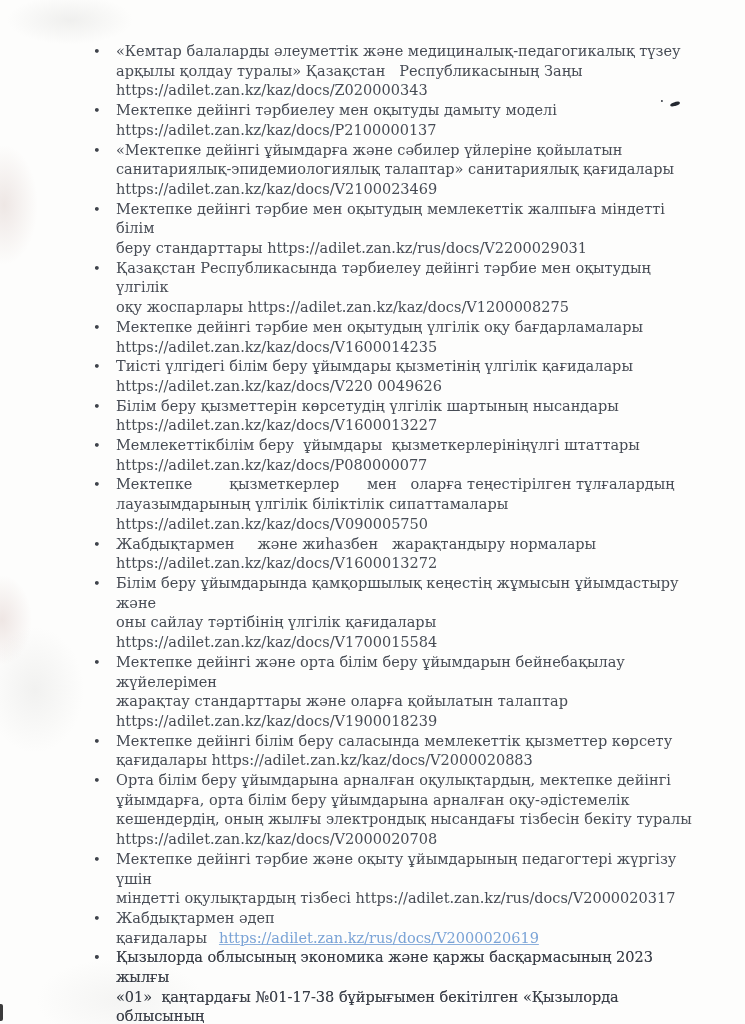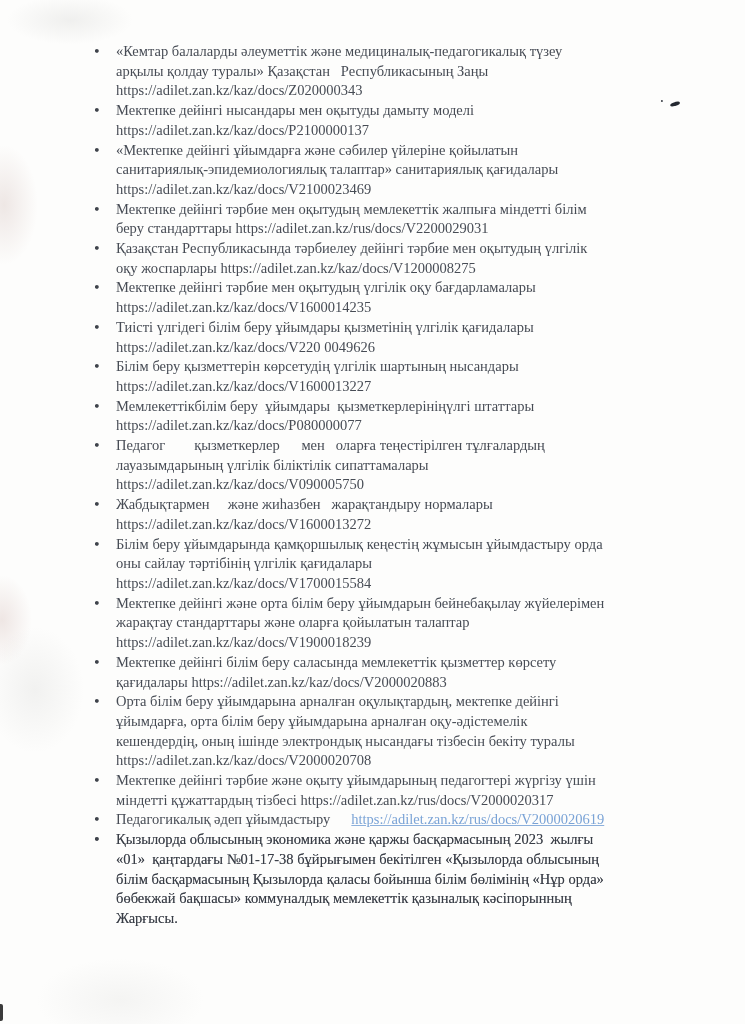--- a/index.html
+++ b/index.html
@@ -39,31 +39,30 @@
     flex: 0 0 23px;
     width: 23px;
     font-size: 13px;
     line-height: 19.7px;
     color: #3f434b;
     user-select: none;
   }
   .itext {
     white-space: pre-wrap;
     width: 585px;
-    font-family: Liberation Serif, serif;
   }
   .darker {
     color: #383d46;
     text-shadow: 0 0 0.4px rgba(56,61,70,0.55);
   }
   .link {
     color: #7aa3d6;
     text-decoration: underline;
     text-decoration-color: #8cb0dc;
-    margin-left: 21px;
+    margin-left: 12px;
     cursor: pointer;
   }
   .ink-mark {
     position: absolute;
     left: 670px;
     top: 102px;
     width: 10px;
     height: 4px;
     background: #232830;
     border-radius: 60% 40% 55% 45%;
@@ -96,21 +95,21 @@
   <div class="content">
 
     <div class="li">
       <span class="bullet">•</span>
       <div class="itext">«Кемтар балаларды әлеуметтік және медициналық-педагогикалық түзеу
 арқылы қолдау туралы» Қазақстан   Республикасының Заңы
 https://adilet.zan.kz/kaz/docs/Z020000343</div>
     </div>
     <div class="li">
       <span class="bullet">•</span>
-      <div class="itext">Мектепке дейінгі нысандары мен оқытуды дамыту моделі
+      <div class="itext">Мектепке дейінгі тәрбиелеу мен оқытуды дамыту моделі
 https://adilet.zan.kz/kaz/docs/P2100000137</div>
     </div>
     <div class="li">
       <span class="bullet">•</span>
       <div class="itext">«Мектепке дейінгі ұйымдарға және сәбилер үйлеріне қойылатын
 санитариялық-эпидемиологиялық талаптар» санитариялық қағидалары
 https://adilet.zan.kz/kaz/docs/V2100023469</div>
     </div>
     <div class="li">
       <span class="bullet">•</span>
@@ -137,62 +136,62 @@
       <div class="itext">Білім беру қызметтерін көрсетудің үлгілік шартының нысандары
 https://adilet.zan.kz/kaz/docs/V1600013227</div>
     </div>
     <div class="li">
       <span class="bullet">•</span>
       <div class="itext">Мемлекеттікбілім беру  ұйымдары  қызметкерлерініңүлгі штаттары
 https://adilet.zan.kz/kaz/docs/P080000077</div>
     </div>
     <div class="li">
       <span class="bullet">•</span>
-      <div class="itext">Педагог        қызметкерлер      мен   оларға теңестірілген тұлғалардың
+      <div class="itext">Мектепке        қызметкерлер      мен   оларға теңестірілген тұлғалардың
 лауазымдарының үлгілік біліктілік сипаттамалары
 https://adilet.zan.kz/kaz/docs/V090005750</div>
     </div>
     <div class="li">
       <span class="bullet">•</span>
       <div class="itext">Жабдықтармен     және жиһазбен   жарақтандыру нормалары
 https://adilet.zan.kz/kaz/docs/V1600013272</div>
     </div>
     <div class="li">
       <span class="bullet">•</span>
-      <div class="itext">Білім беру ұйымдарында қамқоршылық кеңестің жұмысын ұйымдастыру орда
+      <div class="itext">Білім беру ұйымдарында қамқоршылық кеңестің жұмысын ұйымдастыру және
 оны сайлау тәртібінің үлгілік қағидалары
 https://adilet.zan.kz/kaz/docs/V1700015584</div>
     </div>
     <div class="li">
       <span class="bullet">•</span>
       <div class="itext">Мектепке дейінгі және орта білім беру ұйымдарын бейнебақылау жүйелерімен
 жарақтау стандарттары және оларға қойылатын талаптар
 https://adilet.zan.kz/kaz/docs/V1900018239</div>
     </div>
     <div class="li">
       <span class="bullet">•</span>
       <div class="itext">Мектепке дейінгі білім беру саласында мемлекеттік қызметтер көрсету
 қағидалары https://adilet.zan.kz/kaz/docs/V2000020883</div>
     </div>
     <div class="li">
       <span class="bullet">•</span>
       <div class="itext">Орта білім беру ұйымдарына арналған оқулықтардың, мектепке дейінгі
 ұйымдарға, орта білім беру ұйымдарына арналған оқу-әдістемелік
-кешендердің, оның ішінде электрондық нысандағы тізбесін бекіту туралы
+кешендердің, оның жылғы электрондық нысандағы тізбесін бекіту туралы
 https://adilet.zan.kz/kaz/docs/V2000020708</div>
     </div>
     <div class="li">
       <span class="bullet">•</span>
       <div class="itext">Мектепке дейінгі тәрбие және оқыту ұйымдарының педагогтері жүргізу үшін
-міндетті құжаттардың тізбесі https://adilet.zan.kz/rus/docs/V2000020317</div>
-    </div>
-
-    <div class="li">
-      <span class="bullet">•</span>
-      <div class="itext"><span>Педагогикалық әдеп ұйымдастыру</span><a class="link">https://adilet.zan.kz/rus/docs/V2000020619</a></div>
+міндетті оқулықтардың тізбесі https://adilet.zan.kz/rus/docs/V2000020317</div>
+    </div>
+
+    <div class="li">
+      <span class="bullet">•</span>
+      <div class="itext"><span>Жабдықтармен әдеп қағидалары</span><a class="link">https://adilet.zan.kz/rus/docs/V2000020619</a></div>
     </div>
 
     <div class="li darker">
       <span class="bullet">•</span>
       <div class="itext">Қызылорда облысының экономика және қаржы басқармасының 2023  жылғы
 «01»  қаңтардағы №01-17-38 бұйрығымен бекітілген «Қызылорда облысының
 білім басқармасының Қызылорда қаласы бойынша білім бөлімінің «Нұр орда»
 бөбекжай бақшасы» коммуналдық мемлекеттік қазыналық кәсіпорынның
 Жарғысы.</div>
     </div>

